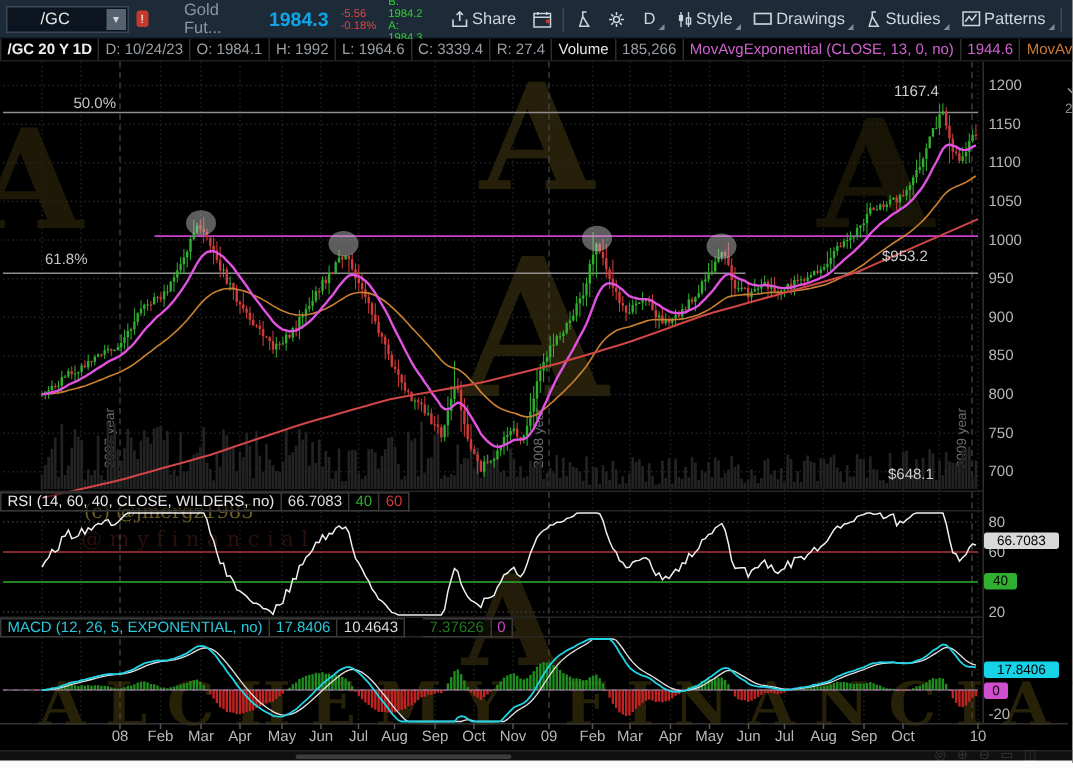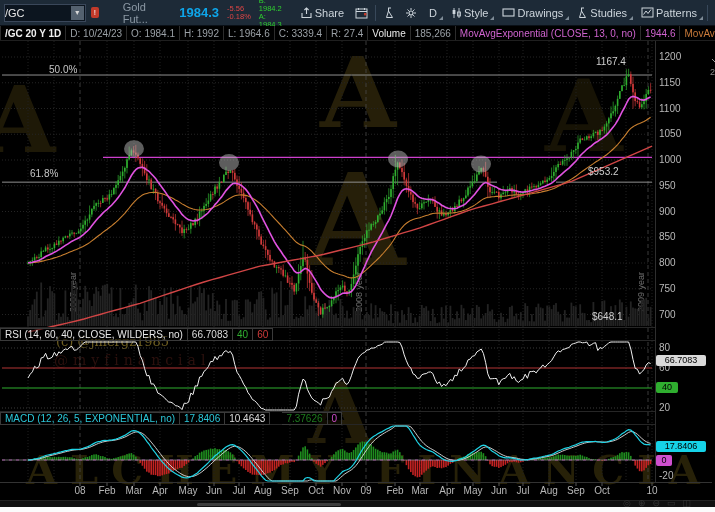--- a/index.html
+++ b/index.html
@@ -2,21 +2,21 @@
 <html><head>
 <meta charset="utf-8">
 <style>
   html,body{margin:0;padding:0;background:#fff;}
   .app{position:relative;width:715px;height:512px;background:#000;overflow:hidden;
        font-family:"Liberation Sans",sans-serif;}
   
   .toolbar{position:absolute;top:0;left:0;right:0;height:26px;background:#1d2a37;
            border-bottom:1px solid #0a1017;display:flex;align-items:center;padding:0 4px;box-sizing:border-box;}
   .sym-box{display:flex;align-items:center;background:#0c151f;border:1px solid #3a475a;height:16px;width:92px;}
-  .sym-box .sym-txt{color:#e8e8e8;font-size:11px;padding:0 0;flex:1;}
+  .sym-box .sym-txt{color:#e8e8e8;font-size:11px;padding:0 22px;flex:1;}
   .sym-dd{width:13px;height:14px;background:#54616f;color:#d8d8d8;font-size:8px;display:flex;align-items:center;justify-content:center;margin:1px;}
   .alert-badge{width:9px;height:11px;background:#c13a2a;border-radius:2px;color:#fff;font-size:8px;line-height:11px;text-align:center;margin-left:5px;}
   .tb-desc{color:#8b98a4;font-size:11px;margin-left:24px;}
   .tb-last{color:#0ea5e9;font-size:13px;font-weight:bold;margin-left:12px;}
   .tb-stack{display:flex;flex-direction:column;justify-content:center;margin-left:8px;font-size:7.5px;line-height:8px;}
   .tb-stack.chg span{color:#e04545;}
   .tb-stack.ba span{color:#2fd12f;}
   .tb-btn{position:relative;display:flex;align-items:center;gap:2px;color:#cdd5dc;font-size:11px;
           padding:3px 7px;cursor:pointer;white-space:nowrap;}
   .tb-btn svg{display:block;}

